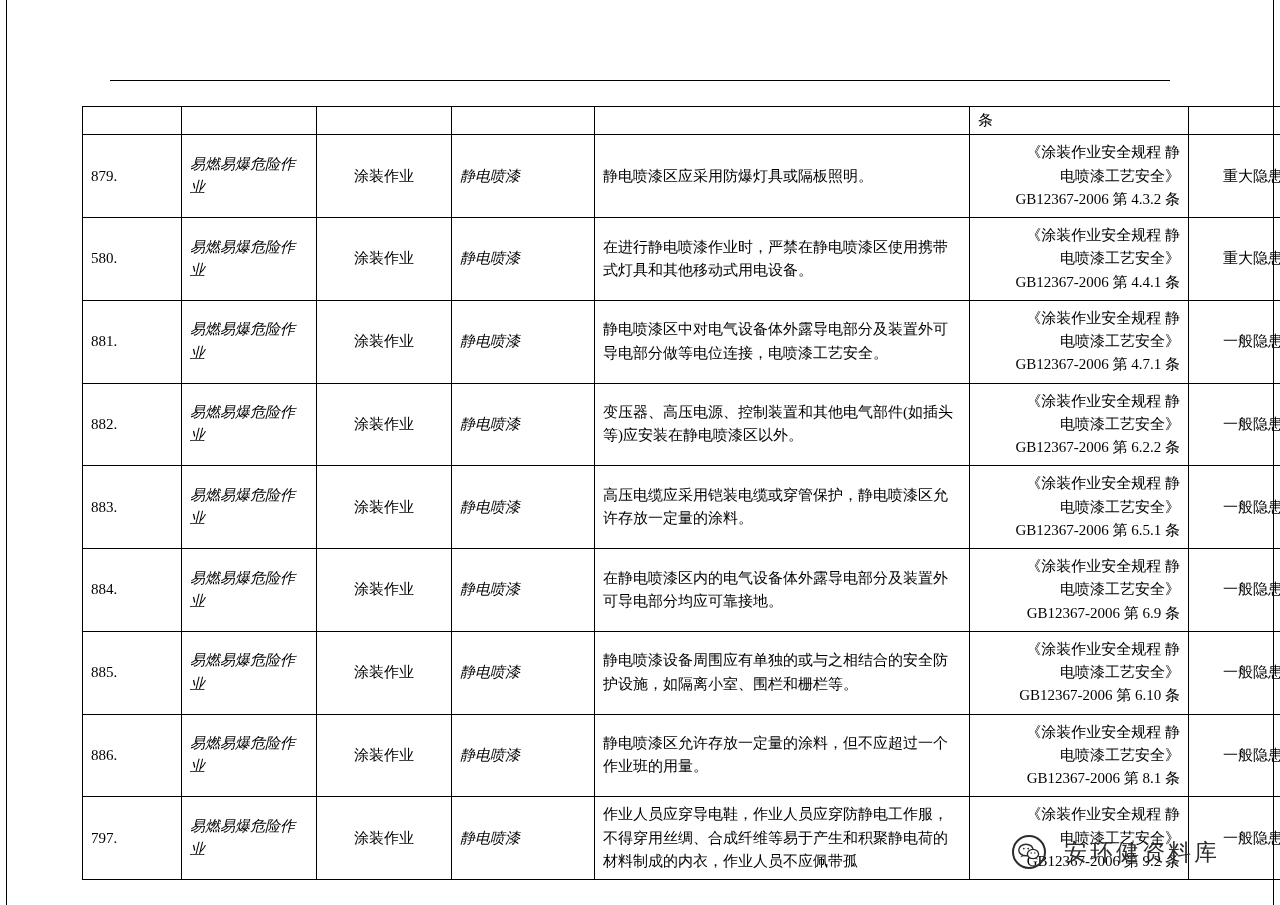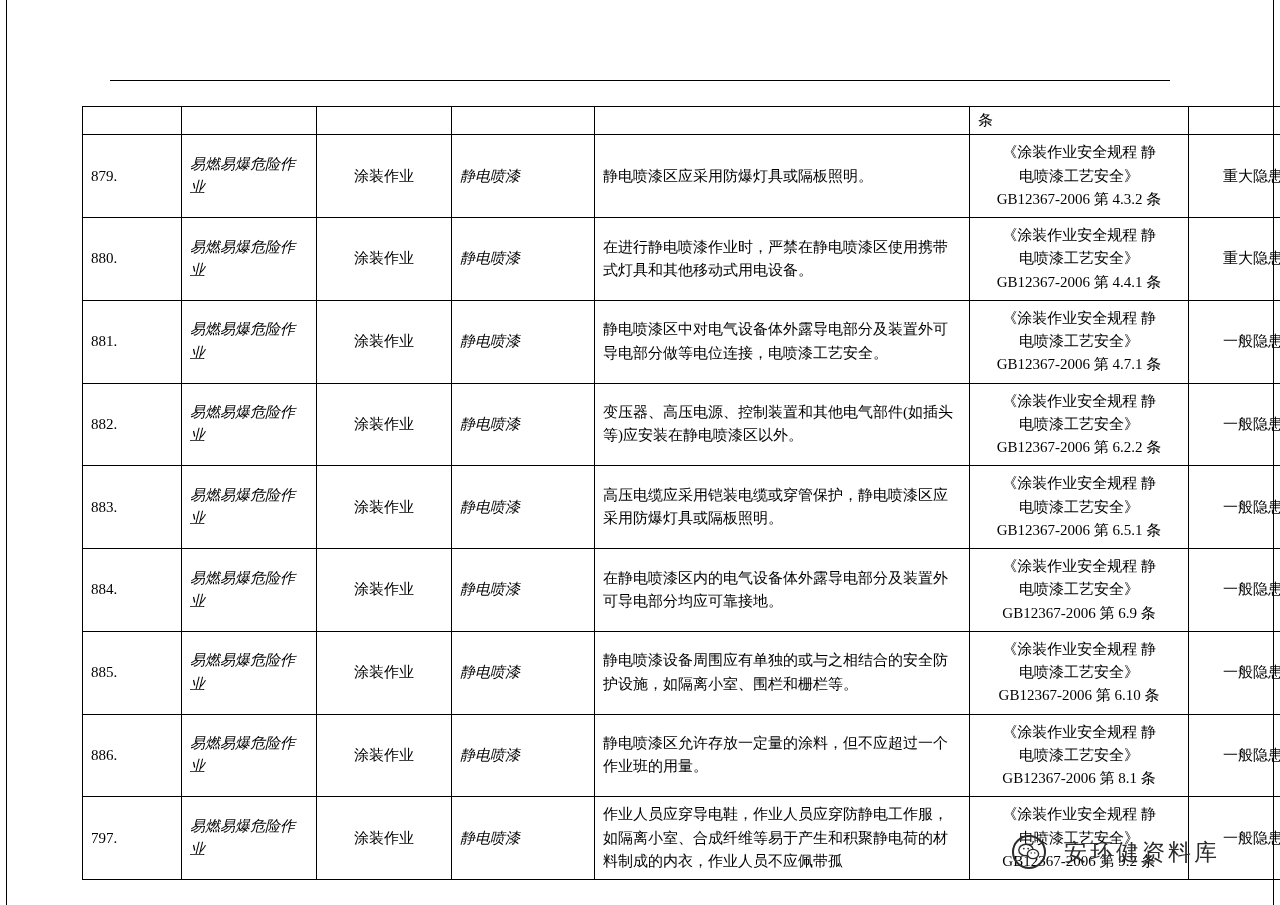--- a/index.html
+++ b/index.html
@@ -58,21 +58,21 @@
     padding: 6px 8px;
     vertical-align: middle;
     font-size: 15px;
     line-height: 1.55;
   }
   .col-no      { width: 82px;  }
   .col-cat     { width: 118px; text-align: left; padding-left: 14px; font-style: italic; }
   .col-op      { width: 118px; text-align: center; padding-left: 14px; }
   .col-sub     { width: 126px; text-align: left; padding-left: 14px; font-style: italic; }
   .col-desc    { width: 358px; text-align: left; }
-  .col-ref     { width: 202px; text-align: center; font-size: 14.5px; }
+  .col-ref     { width: 202px; text-align: right; font-size: 14.5px; }
   .col-level   { width: 112px; text-align: center; }
 
   tr.head-row td {
     height: 22px;
     padding-top: 2px;
     padding-bottom: 2px;
     font-size: 15px;
     vertical-align: top;
   }
   tr.head-row td.col-ref { text-align: left; }
@@ -139,21 +139,21 @@
           <td class="col-desc">静电喷漆区应采用防爆灯具或隔板照明。</td>
           <td class="col-ref">
             <span class="ref-line">《涂装作业安全规程 静</span>
             <span class="ref-line">电喷漆工艺安全》</span>
             <span class="ref-line">GB12367-2006 第 4.3.2 条</span>
           </td>
           <td class="col-level">重大隐患</td>
         </tr>
 
         <tr>
-          <td class="col-no">880.</td>
+          <td class="col-no">580.</td>
           <td class="col-cat">易燃易爆危险作业</td>
           <td class="col-op">涂装作业</td>
           <td class="col-sub">静电喷漆</td>
           <td class="col-desc">在进行静电喷漆作业时，严禁在静电喷漆区使用携带式灯具和其他移动式用电设备。</td>
           <td class="col-ref">
             <span class="ref-line">《涂装作业安全规程 静</span>
             <span class="ref-line">电喷漆工艺安全》</span>
             <span class="ref-line">GB12367-2006 第 4.4.1 条</span>
           </td>
           <td class="col-level">重大隐患</td>
@@ -185,21 +185,21 @@
             <span class="ref-line">GB12367-2006 第 6.2.2 条</span>
           </td>
           <td class="col-level">一般隐患</td>
         </tr>
 
         <tr>
           <td class="col-no">883.</td>
           <td class="col-cat">易燃易爆危险作业</td>
           <td class="col-op">涂装作业</td>
           <td class="col-sub">静电喷漆</td>
-          <td class="col-desc">高压电缆应采用铠装电缆或穿管保护，静电喷漆区应采用防爆灯具或隔板照明。</td>
+          <td class="col-desc">高压电缆应采用铠装电缆或穿管保护，静电喷漆区允许存放一定量的涂料。</td>
           <td class="col-ref">
             <span class="ref-line">《涂装作业安全规程 静</span>
             <span class="ref-line">电喷漆工艺安全》</span>
             <span class="ref-line">GB12367-2006 第 6.5.1 条</span>
           </td>
           <td class="col-level">一般隐患</td>
         </tr>
 
         <tr>
           <td class="col-no">884.</td>
@@ -241,21 +241,21 @@
             <span class="ref-line">GB12367-2006 第 8.1 条</span>
           </td>
           <td class="col-level">一般隐患</td>
         </tr>
 
         <tr>
           <td class="col-no">797.</td>
           <td class="col-cat">易燃易爆危险作业</td>
           <td class="col-op">涂装作业</td>
           <td class="col-sub">静电喷漆</td>
-          <td class="col-desc">作业人员应穿导电鞋，作业人员应穿防静电工作服，如隔离小室、合成纤维等易于产生和积聚静电荷的材料制成的内衣，作业人员不应佩带孤</td>
+          <td class="col-desc">作业人员应穿导电鞋，作业人员应穿防静电工作服，不得穿用丝绸、合成纤维等易于产生和积聚静电荷的材料制成的内衣，作业人员不应佩带孤</td>
           <td class="col-ref">
             <span class="ref-line">《涂装作业安全规程 静</span>
             <span class="ref-line">电喷漆工艺安全》</span>
             <span class="ref-line">GB12367-2006 第 9.2 条</span>
           </td>
           <td class="col-level">一般隐患</td>
         </tr>
       </tbody>
     </table>
   </div>

